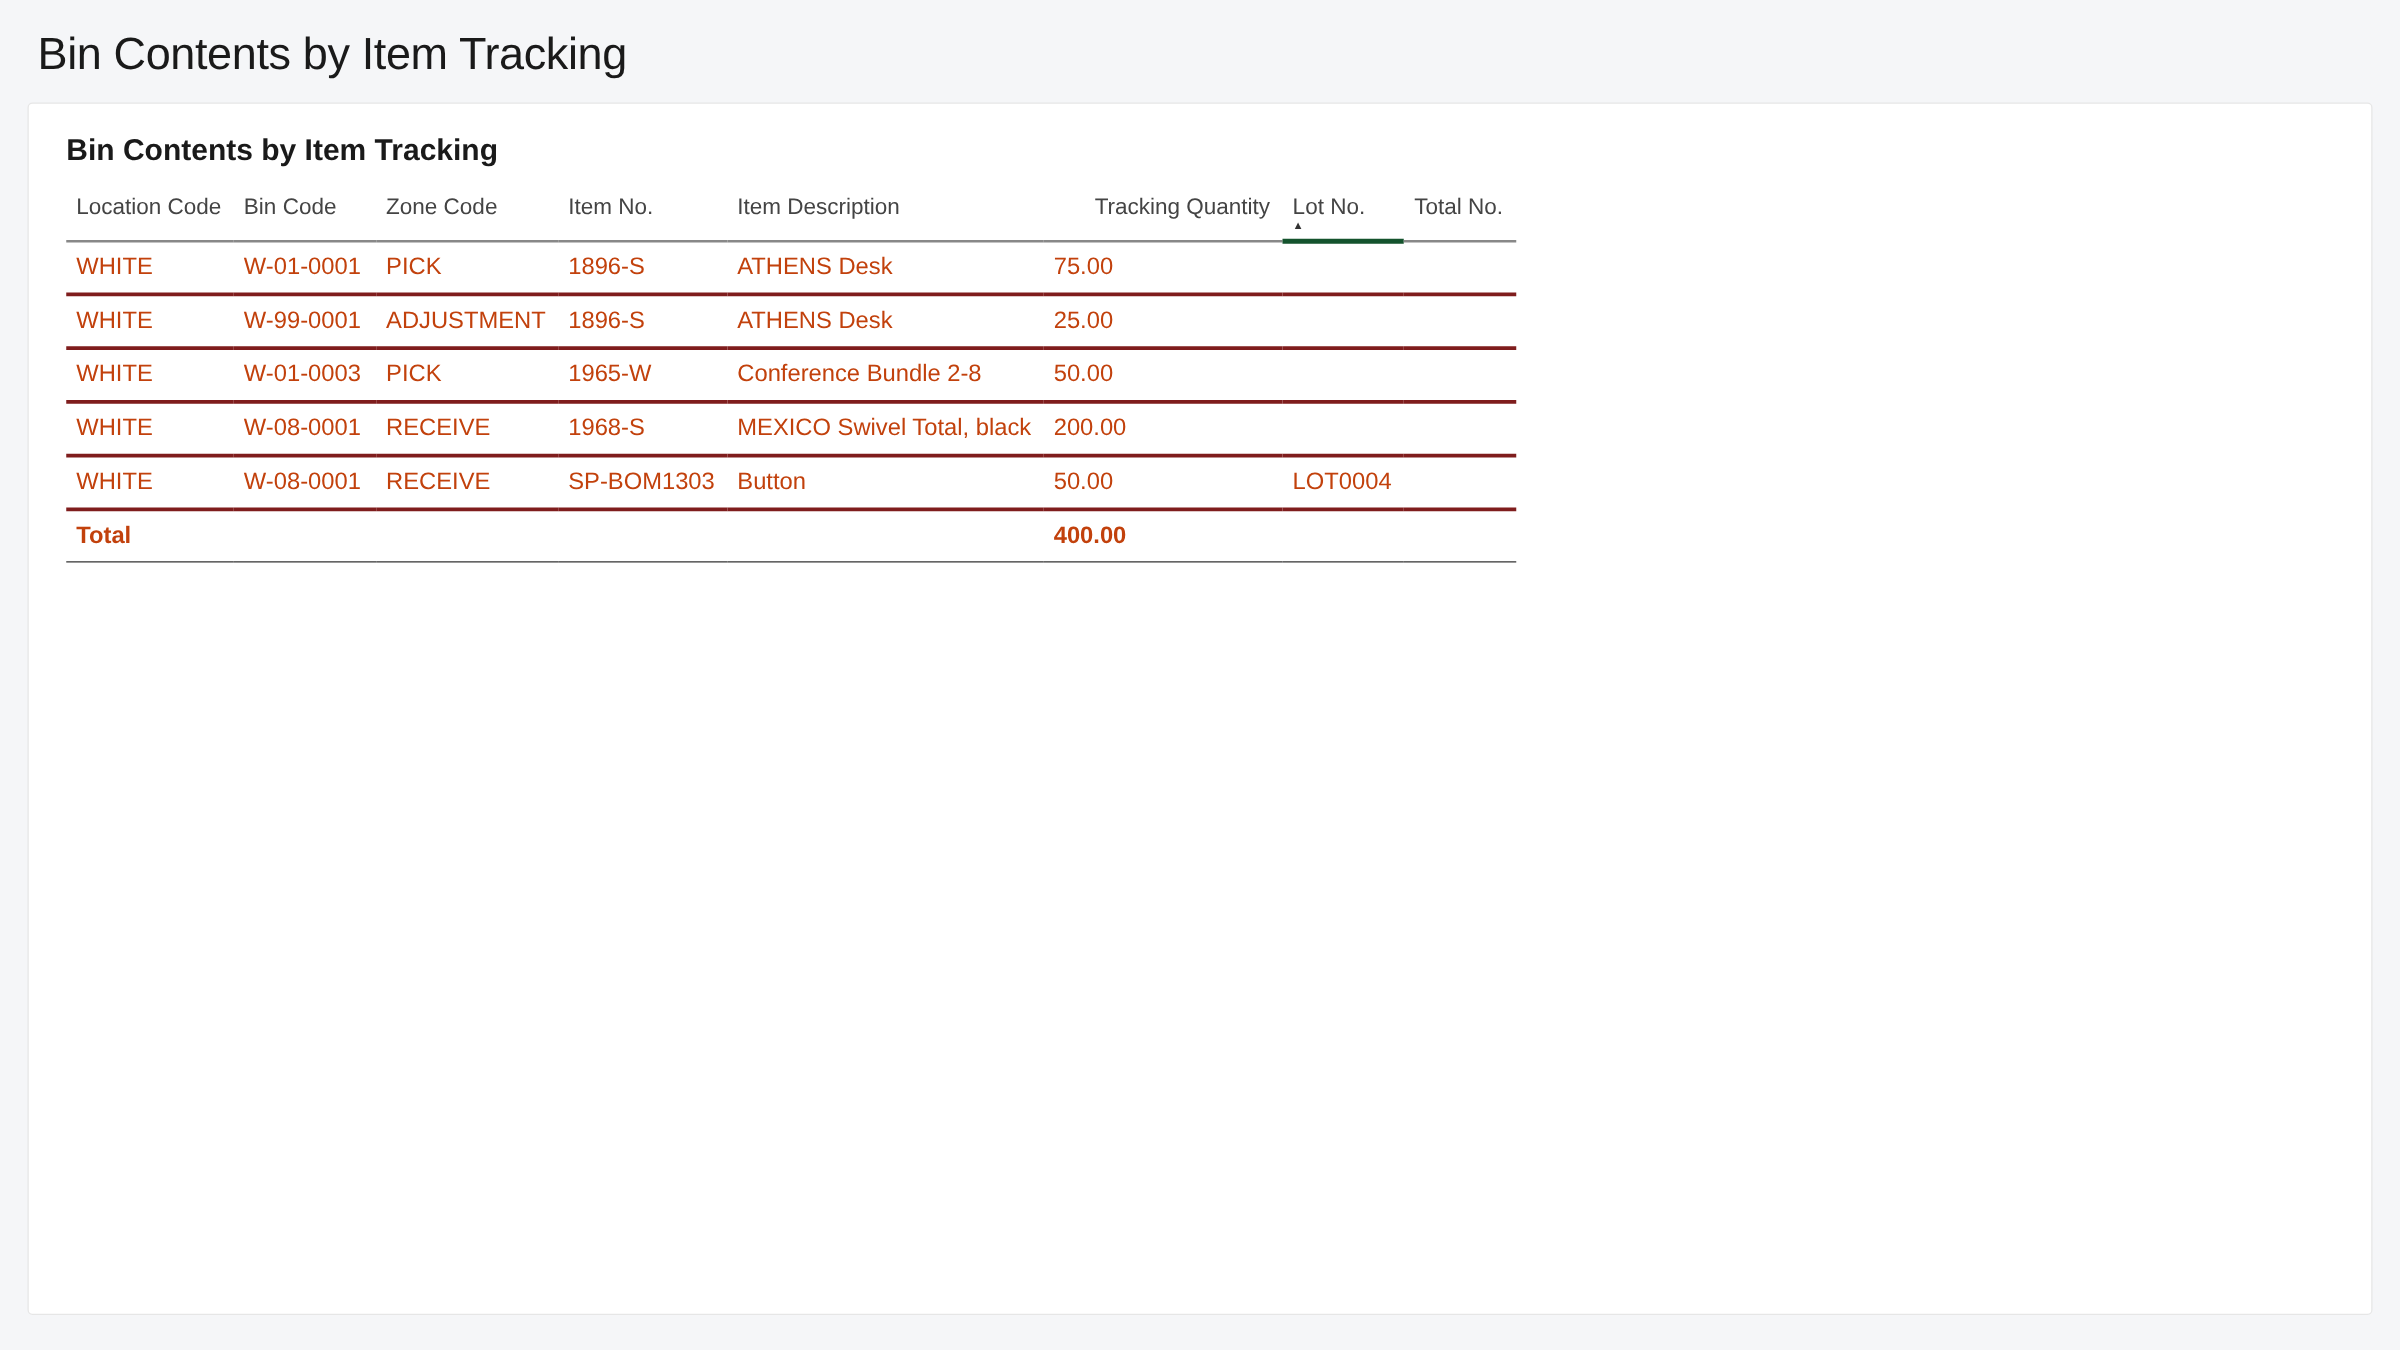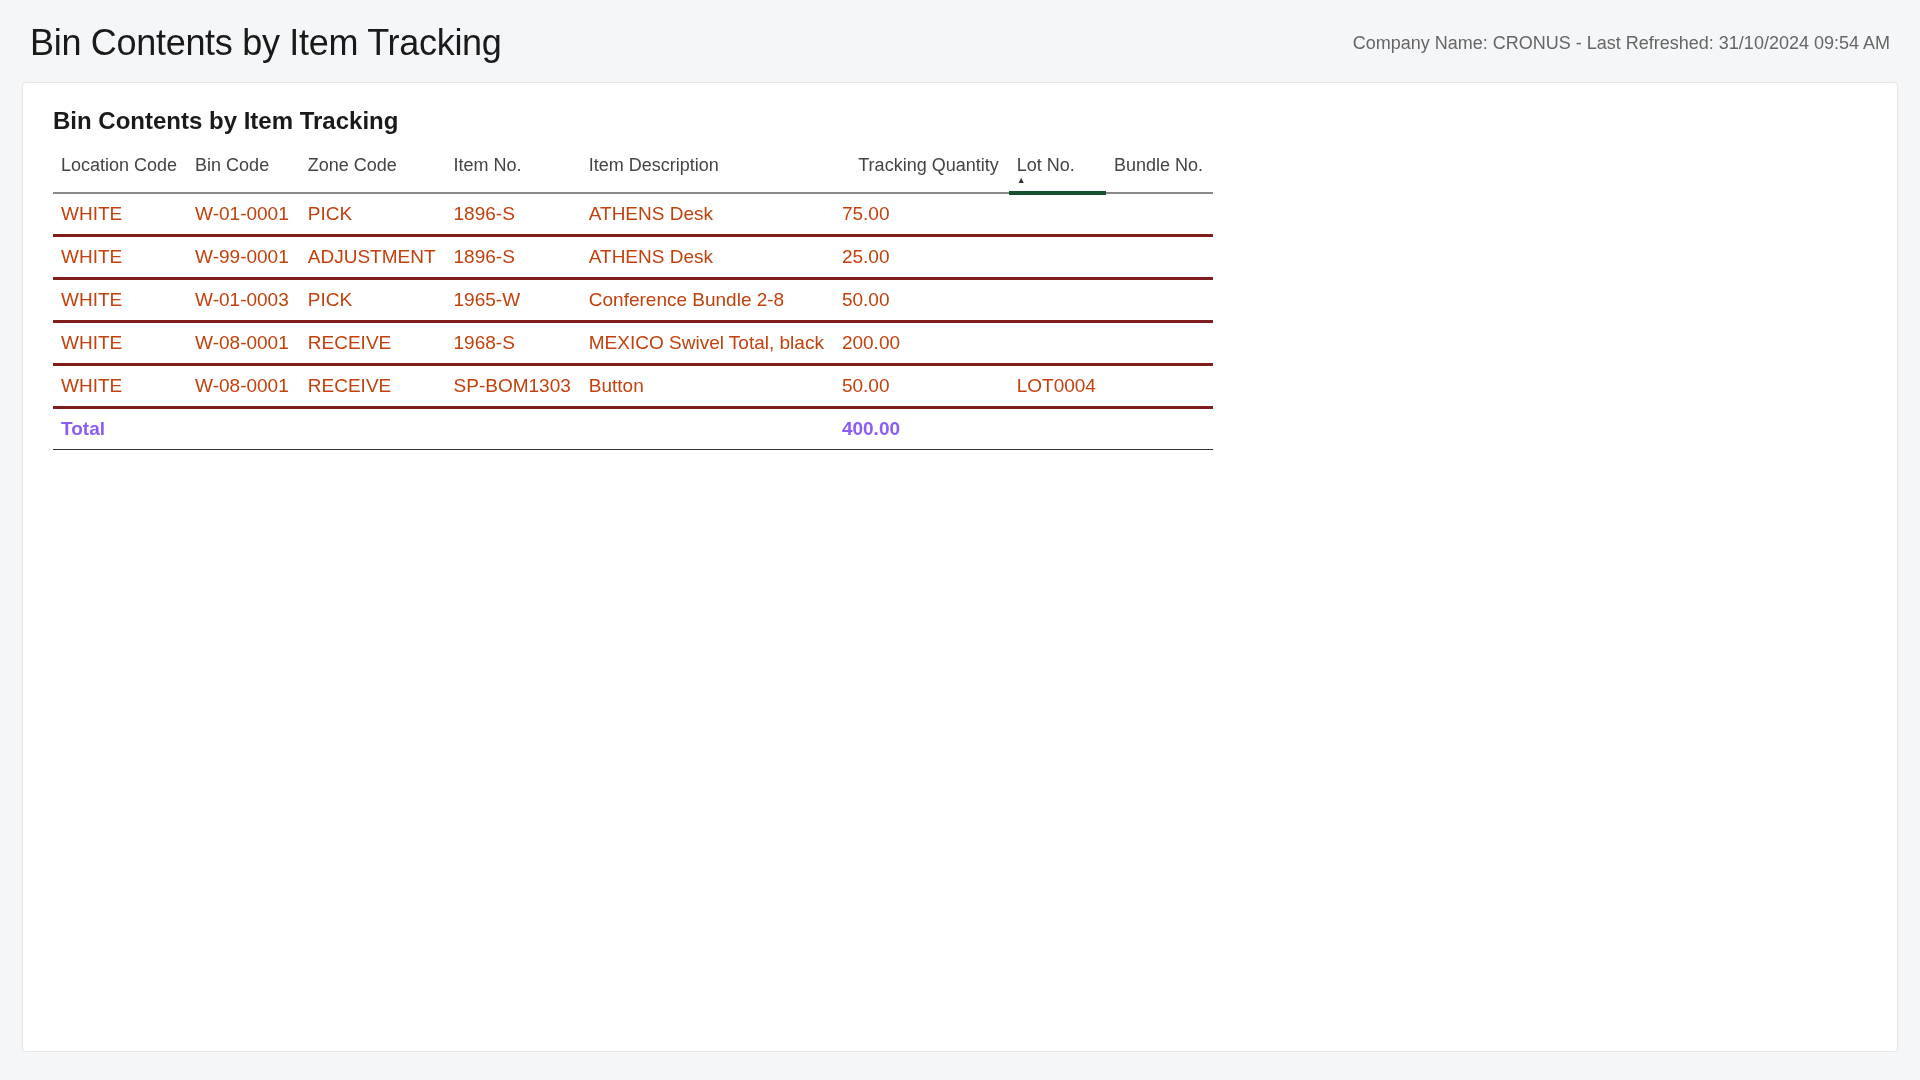--- a/index.html
+++ b/index.html
@@ -78,21 +78,21 @@
       padding: 9px 10px 9px 8px;
       border-bottom: 3px solid #7f1d1d;
       white-space: nowrap;
     }
     tbody td.num {
       text-align: left;
     }
     tfoot td {
       font-size: 19px;
       font-weight: 700;
-      color: #8b5cf6;
+      color: #c2410c;
       padding: 9px 10px 9px 8px;
       border-top: 2px solid #333;
       border-bottom: 1px solid #333;
     }
     tfoot td.num {
       text-align: left;
     }
     .col-loc { width: 130px; }
     .col-bin { width: 115px; }
     .col-zone { width: 140px; }
@@ -100,40 +100,39 @@
     .col-desc { width: 245px; }
     .col-qty { width: 210px; }
     .col-lot { width: 95px; }
     .col-serial { width: 90px; }
   </style>
 </head>
 <body>
 
 <div class="header">
   <h1 class="page-title">Bin Contents by Item Tracking</h1>
-  <div class="company-info">Company Name: CRONUS - Last Refreshed: 31/10/2024 09:54 AM</div>
 </div>
 
 <div class="content-panel">
   <h2 class="panel-title">Bin Contents by Item Tracking</h2>
 
   <table>
     <thead>
       <tr>
         <th class="col-loc">Location Code</th>
         <th class="col-bin">Bin Code</th>
         <th class="col-zone">Zone Code</th>
         <th class="col-item">Item No.</th>
         <th class="col-desc">Item Description</th>
         <th class="col-qty num">Tracking Quantity</th>
         <th class="col-lot sorted">
           <span>Lot No.</span>
           <span class="sort-indicator">▲</span>
         </th>
-        <th class="col-serial">Bundle No.</th>
+        <th class="col-serial">Total No.</th>
       </tr>
     </thead>
     <tbody>
       <tr>
         <td>WHITE</td>
         <td>W-01-0001</td>
         <td>PICK</td>
         <td>1896-S</td>
         <td>ATHENS Desk</td>
         <td class="num">75.00</td>

